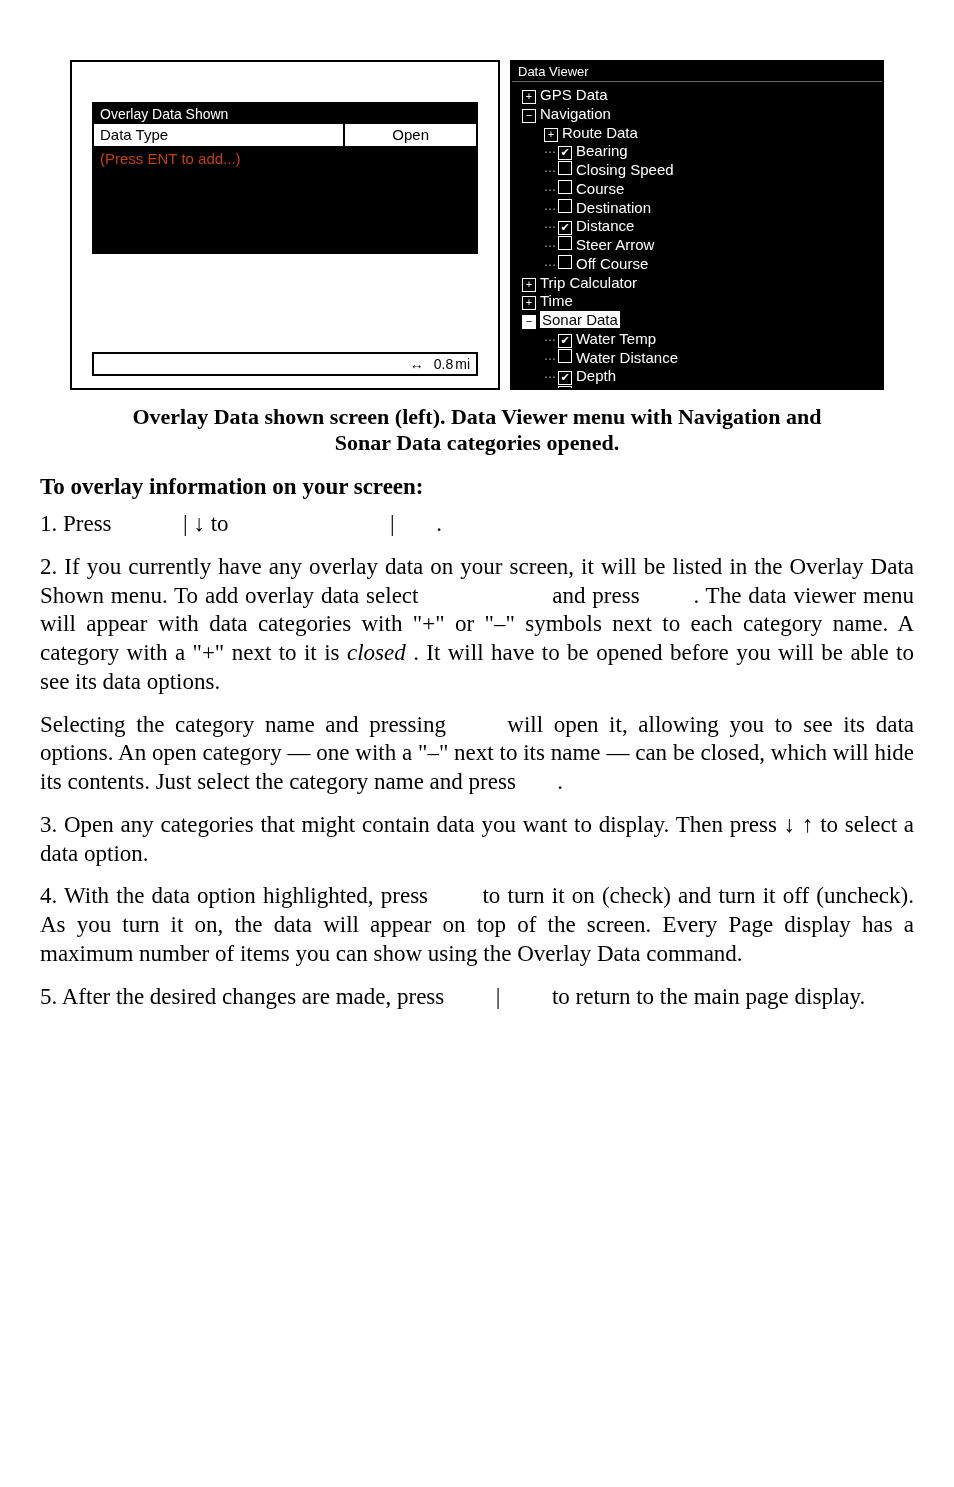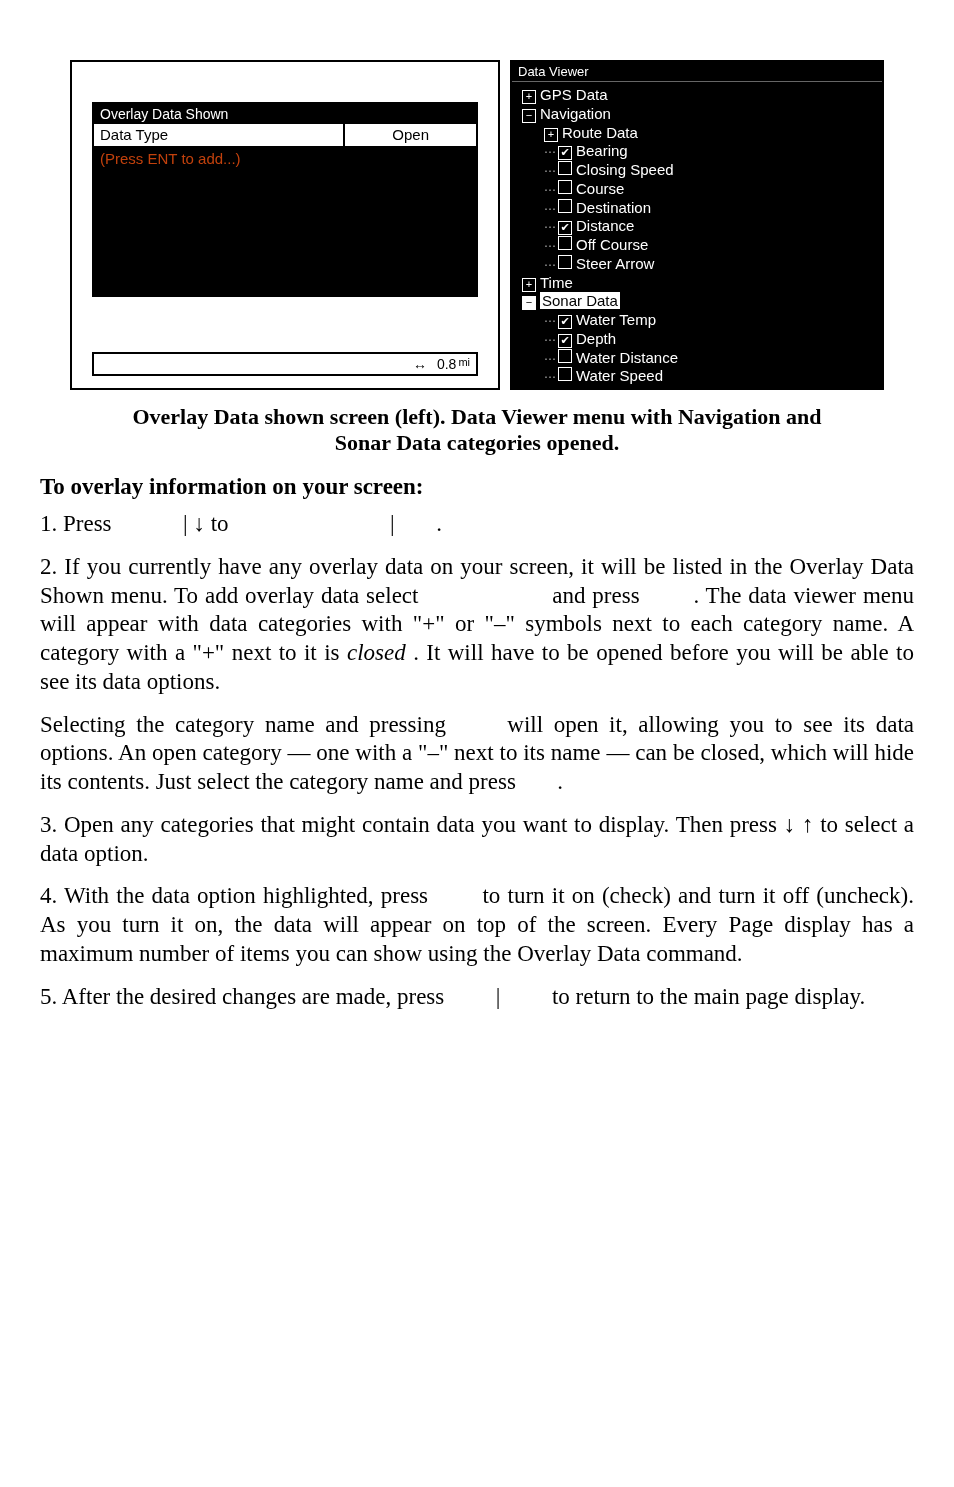--- a/index.html
+++ b/index.html
@@ -39,21 +39,21 @@
     color: #fff;
     font-family: Arial, sans-serif;
     font-size: 15px;
     overflow: hidden;
   }
   
   .panel-left .inner {
     position: absolute;
     left: 20px; right: 20px; top: 40px;
     border: 2px solid #000;
-    height: 195px;
+    height: 152px;
     box-sizing: border-box;
   }
   .inner .title {
     background: #000;
     color: #fff;
     font-family: Arial, sans-serif;
     font-size: 14px;
     padding: 2px 6px;
   }
   .inner .cols {
@@ -180,21 +180,21 @@
         <div class="title">Overlay Data Shown</div>
         <div class="cols">
           <div class="c1">Data Type</div>
           <div class="c2">Open</div>
         </div>
         <div class="list">(Press ENT to add...)</div>
       </div>
       <div class="statusbar">
         <span class="arrow">↔</span>
         <span>0.8</span>
-        <span style="font-size:11px;vertical-align:sub;margin-left:2px;">mi</span>
+        <span style="font-size:14px;vertical-align:sub;margin-left:2px;">mi</span>
       </div>
     </div>
 
     <div class="panel-right">
       <div class="dv-title">Data Viewer</div>
       <div class="tree">
 
         <div class="node ind1"><span class="pm">+</span><span class="label">GPS Data</span></div>
 
         <div class="node ind1"><span class="pm">−</span><span class="label">Navigation</span></div>
@@ -204,34 +204,35 @@
         <div class="node ind2"><span class="conn">⋯</span><span class="cb">✔</span><span class="label">Bearing</span></div>
 
         <div class="node ind2"><span class="conn">⋯</span><span class="cb"></span><span class="label">Closing Speed</span></div>
 
         <div class="node ind2"><span class="conn">⋯</span><span class="cb"></span><span class="label">Course</span></div>
 
         <div class="node ind2"><span class="conn">⋯</span><span class="cb"></span><span class="label">Destination</span></div>
 
         <div class="node ind2"><span class="conn">⋯</span><span class="cb">✔</span><span class="label">Distance</span></div>
 
+        <div class="node ind2"><span class="conn">⋯</span><span class="cb"></span><span class="label">Steer Arrow</span></div>
+
         <div class="node ind2"><span class="conn">⋯</span><span class="cb"></span><span class="label">Off Course</span></div>
 
-        <div class="node ind2"><span class="conn">⋯</span><span class="cb"></span><span class="label">Steer Arrow</span></div>
-
+        <div class="node ind1"><span class="pm">+</span><span class="label">Trip Calculator</span></div>
 
         <div class="node ind1"><span class="pm">+</span><span class="label">Time</span></div>
 
         <div class="node ind1 highlight"><span class="pm" style="background:#fff;color:#000;border-color:#fff;">−</span><span class="label">Sonar Data</span></div>
 
         <div class="node ind2"><span class="conn">⋯</span><span class="cb">✔</span><span class="label">Water Temp</span></div>
 
+        <div class="node ind2"><span class="conn">⋯</span><span class="cb"></span><span class="label">Water Distance</span></div>
+
         <div class="node ind2"><span class="conn">⋯</span><span class="cb">✔</span><span class="label">Depth</span></div>
-
-        <div class="node ind2"><span class="conn">⋯</span><span class="cb"></span><span class="label">Water Distance</span></div>
 
         <div class="node ind2"><span class="conn">⋯</span><span class="cb"></span><span class="label">Water Speed</span></div>
 
       </div>
     </div>
   </div>
 
   <div class="caption">
     <span>Overlay Data shown screen (left). Data Viewer menu with Navigation and</span><br>
     <span>Sonar Data categories opened.</span>

